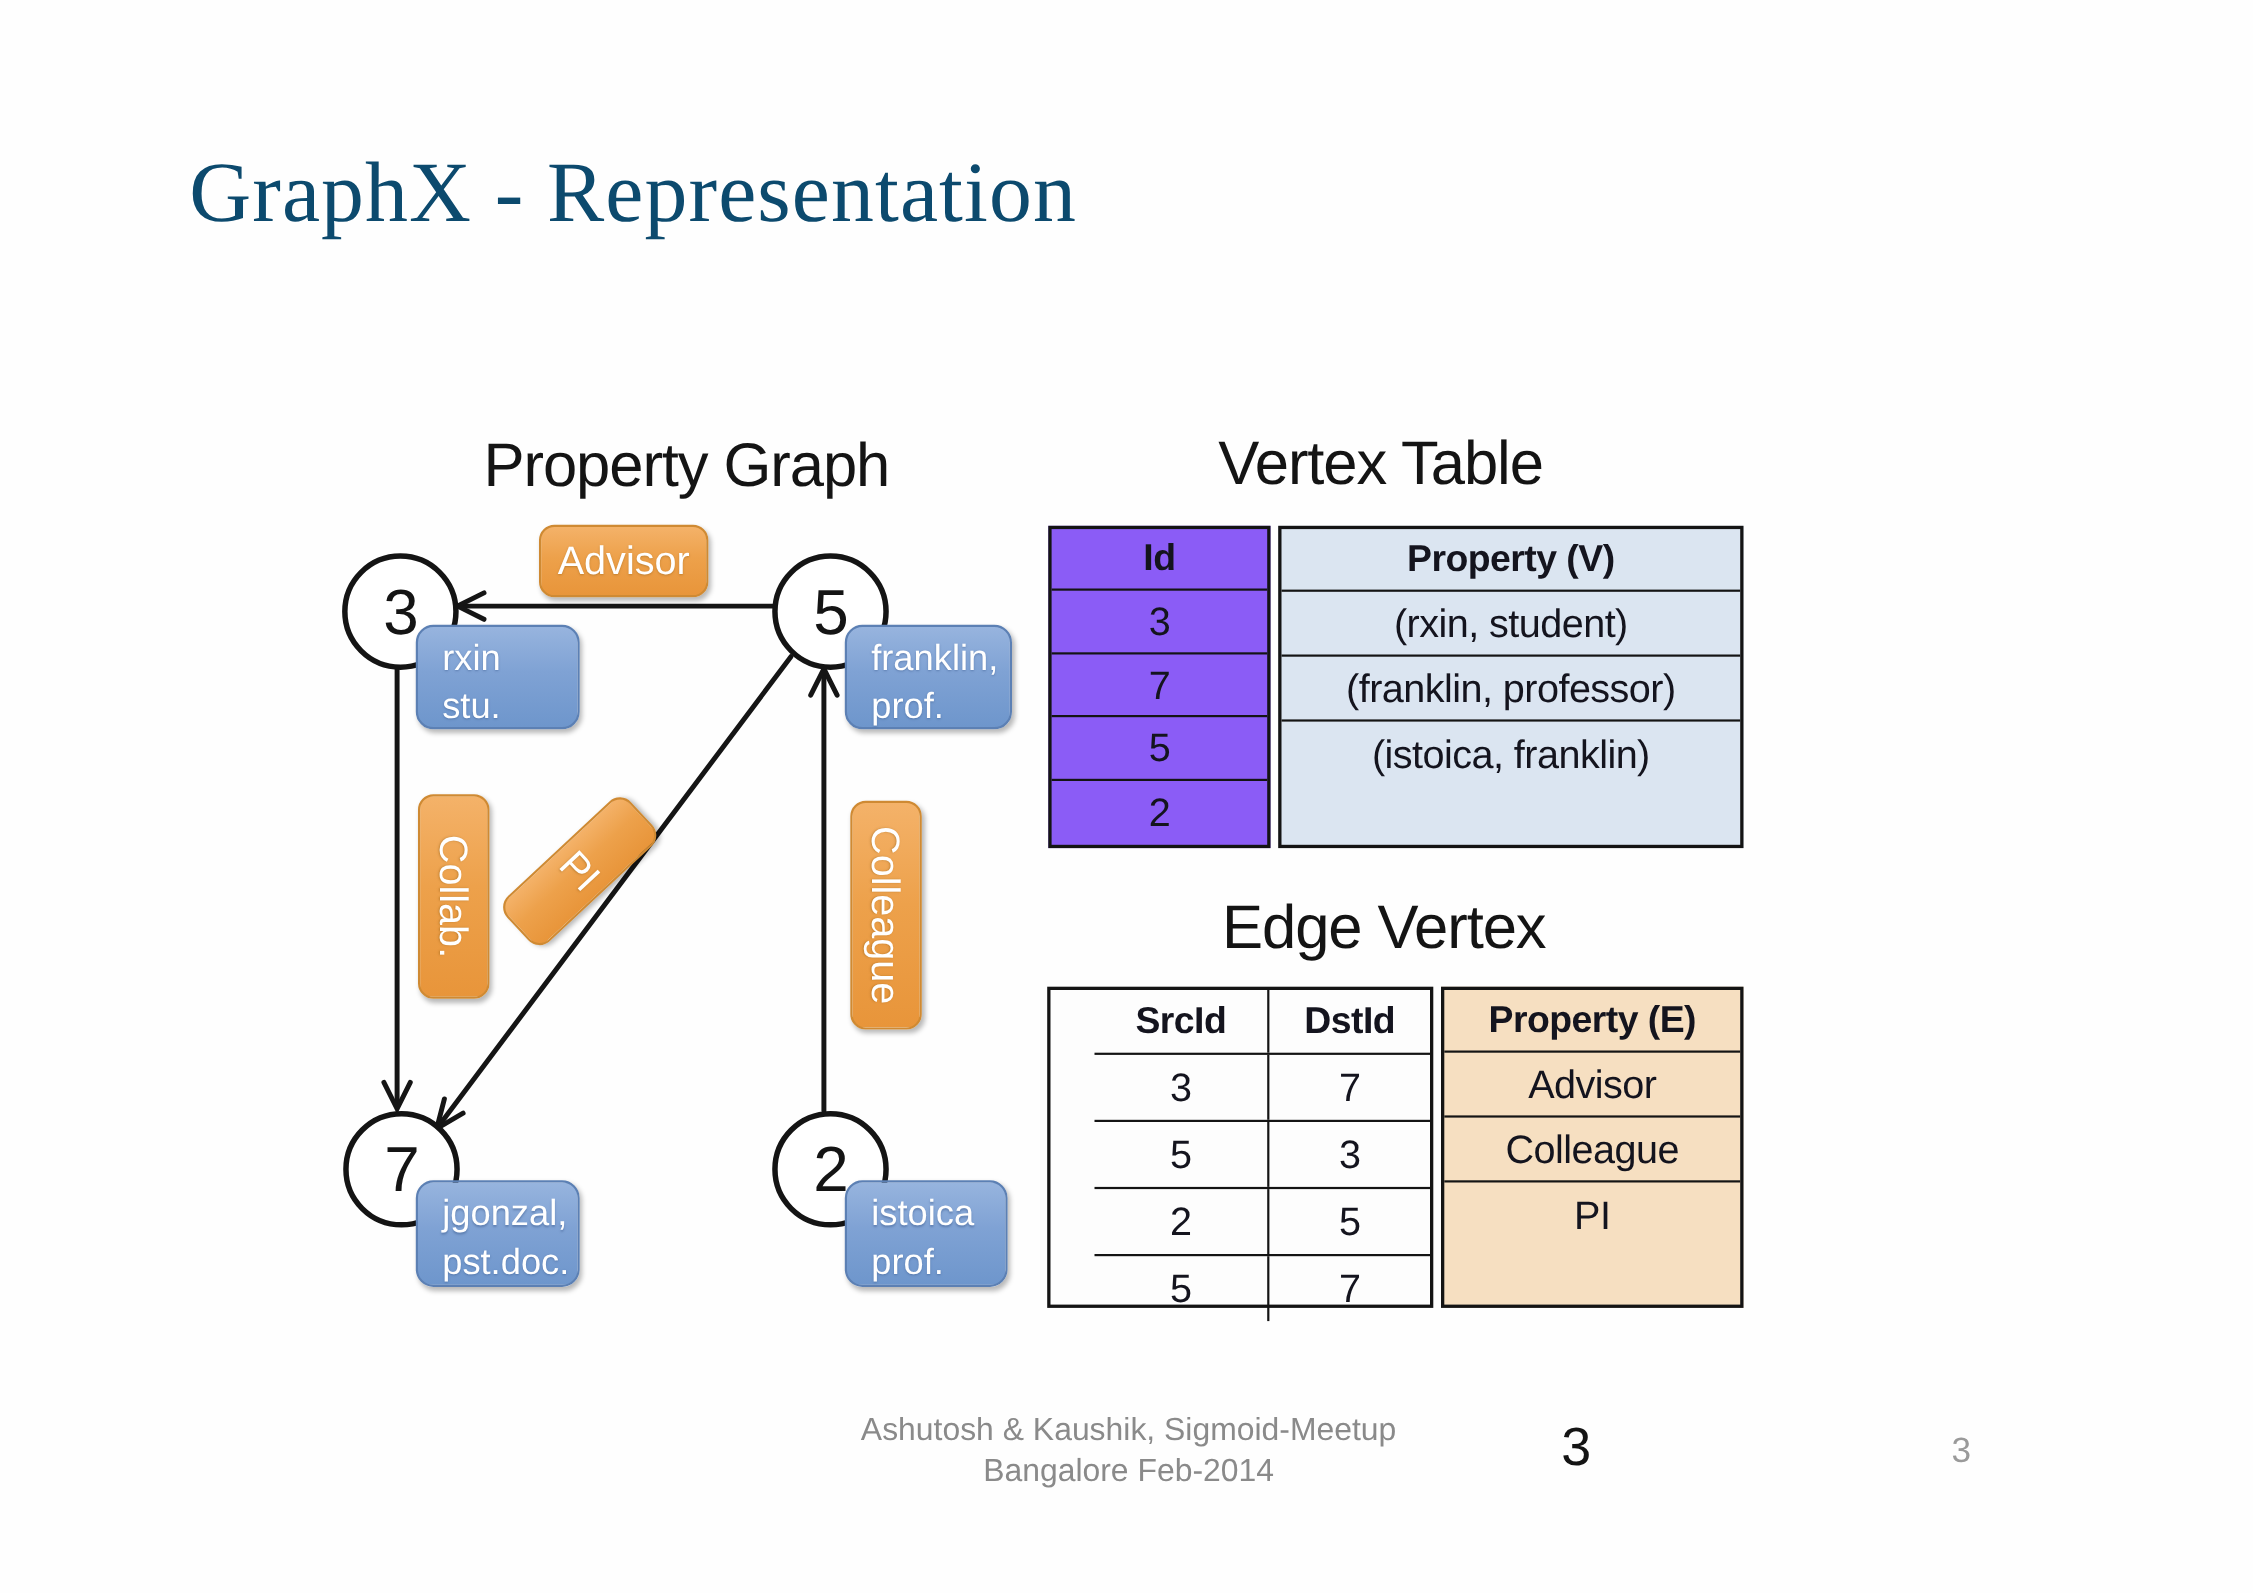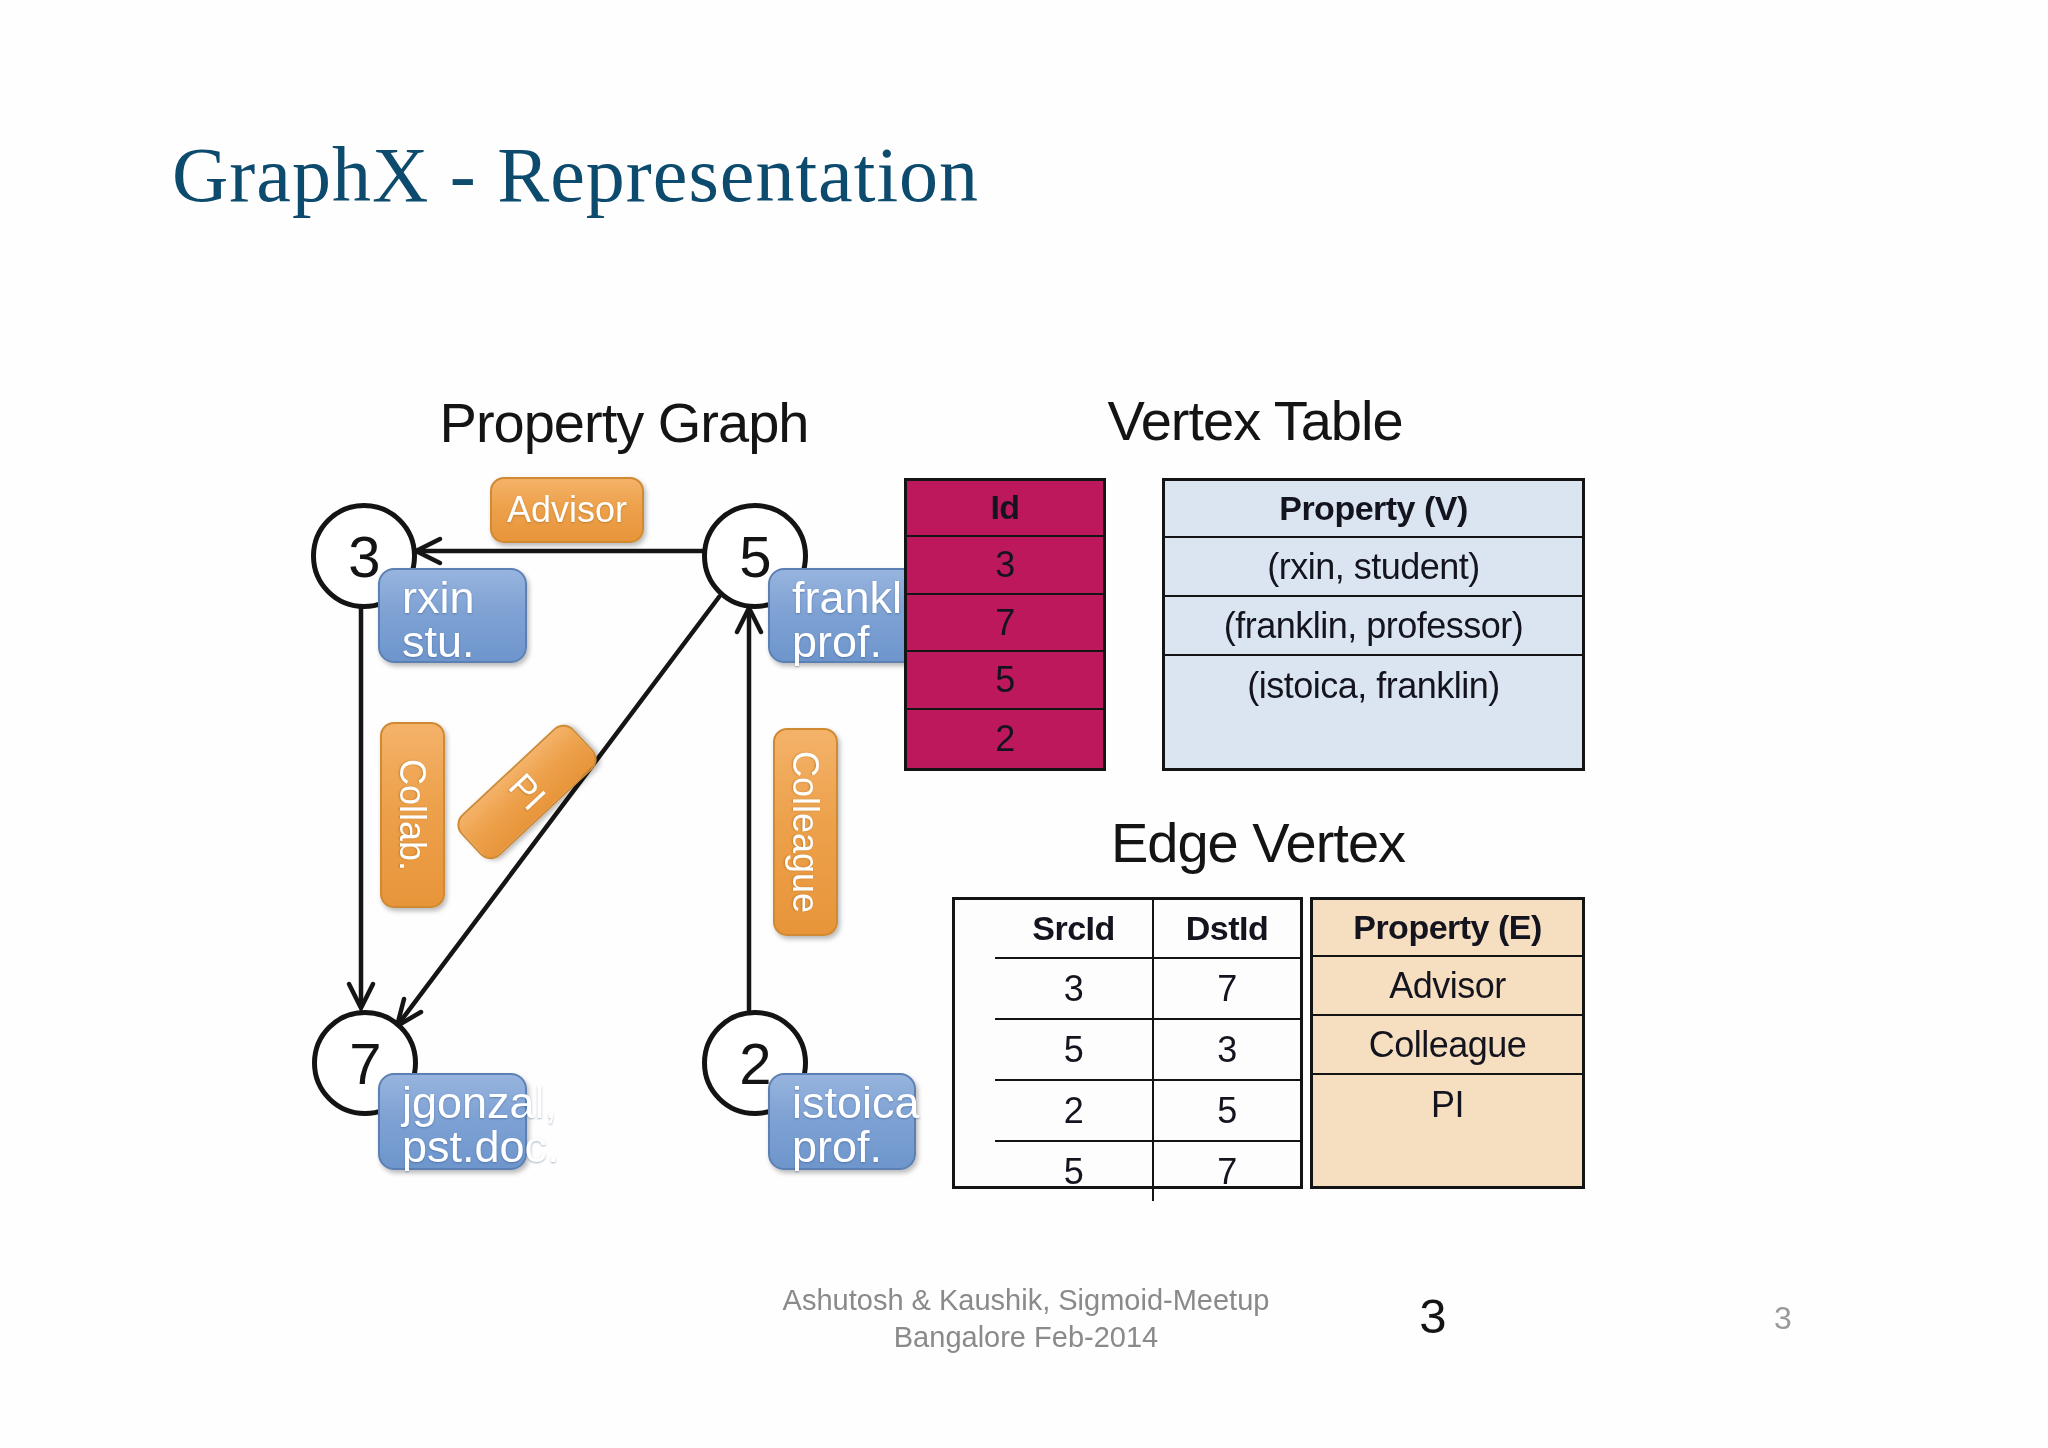--- a/index.html
+++ b/index.html
@@ -45,39 +45,39 @@
   #advisor-box{left:490px;top:477px;width:150px;height:62px;}
   #collab-box{left:380px;top:722px;width:61px;height:182px;}
   #pi-box{left:450px;top:764px;width:150px;height:52px;transform:rotate(-43deg);}
   #colleague-box{left:773px;top:728px;width:61px;height:204px;}
   .rot-text{transform:rotate(90deg);white-space:nowrap;}
   
   .node-label{
     position:absolute;border-radius:16px;border:2px solid #5c80b4;
     background:linear-gradient(180deg,#97b4de 0%,#7fa2d4 45%,#6e96cc 100%);
     box-shadow:2px 3px 5px rgba(0,0,0,0.28);
-    color:#ffffff;font-size:45px;line-height:44px;
+    color:#ffffff;font-size:33px;line-height:44px;
     padding:6px 0 0 22px;box-sizing:border-box;
     text-shadow:0 1px 2px rgba(40,70,120,0.4);
   }
   #rxin-box{left:378px;top:568px;width:149px;height:95px;}
   #franklin-box{left:768px;top:568px;width:152px;height:95px;}
   #jgonzal-box{left:378px;top:1073px;width:149px;height:97px;}
   #istoica-box{left:768px;top:1073px;width:148px;height:97px;}
   .node-label div{white-space:nowrap;}
   
   .tbl-box{position:absolute;border:3px solid #141414;box-sizing:border-box;}
   .tbl-cell{
     box-sizing:border-box;display:flex;align-items:center;justify-content:center;
     font-size:36px;color:#14141e;letter-spacing:-0.5px;
   }
   .tbl-cell.hdr{font-weight:700;font-size:34px;}
   .rowline{border-bottom:2.5px solid #141414;}
   
-  #vt-id{left:904px;top:478px;width:202px;height:293px;background:#be185d;}
+  #vt-id{left:953px;top:478px;width:202px;height:293px;background:#8b5cf6;}
   #vt-prop{left:1162px;top:478px;width:423px;height:293px;background:#dbe5f1;}
   
   #et-src{left:952px;top:897px;width:351px;height:292px;background:#fdfdfd;}
   #et-prop{left:1310px;top:897px;width:275px;height:292px;background:#f6dfc1;}
   .h57{height:57px;}
   .h59{height:59px;}
   .two-col{display:flex;margin-left:40px;}
   .two-col .c1{width:159px;border-right:2.5px solid #141414;}
   .two-col .c2{flex:1;}
   .col{display:flex;flex-direction:column;}

